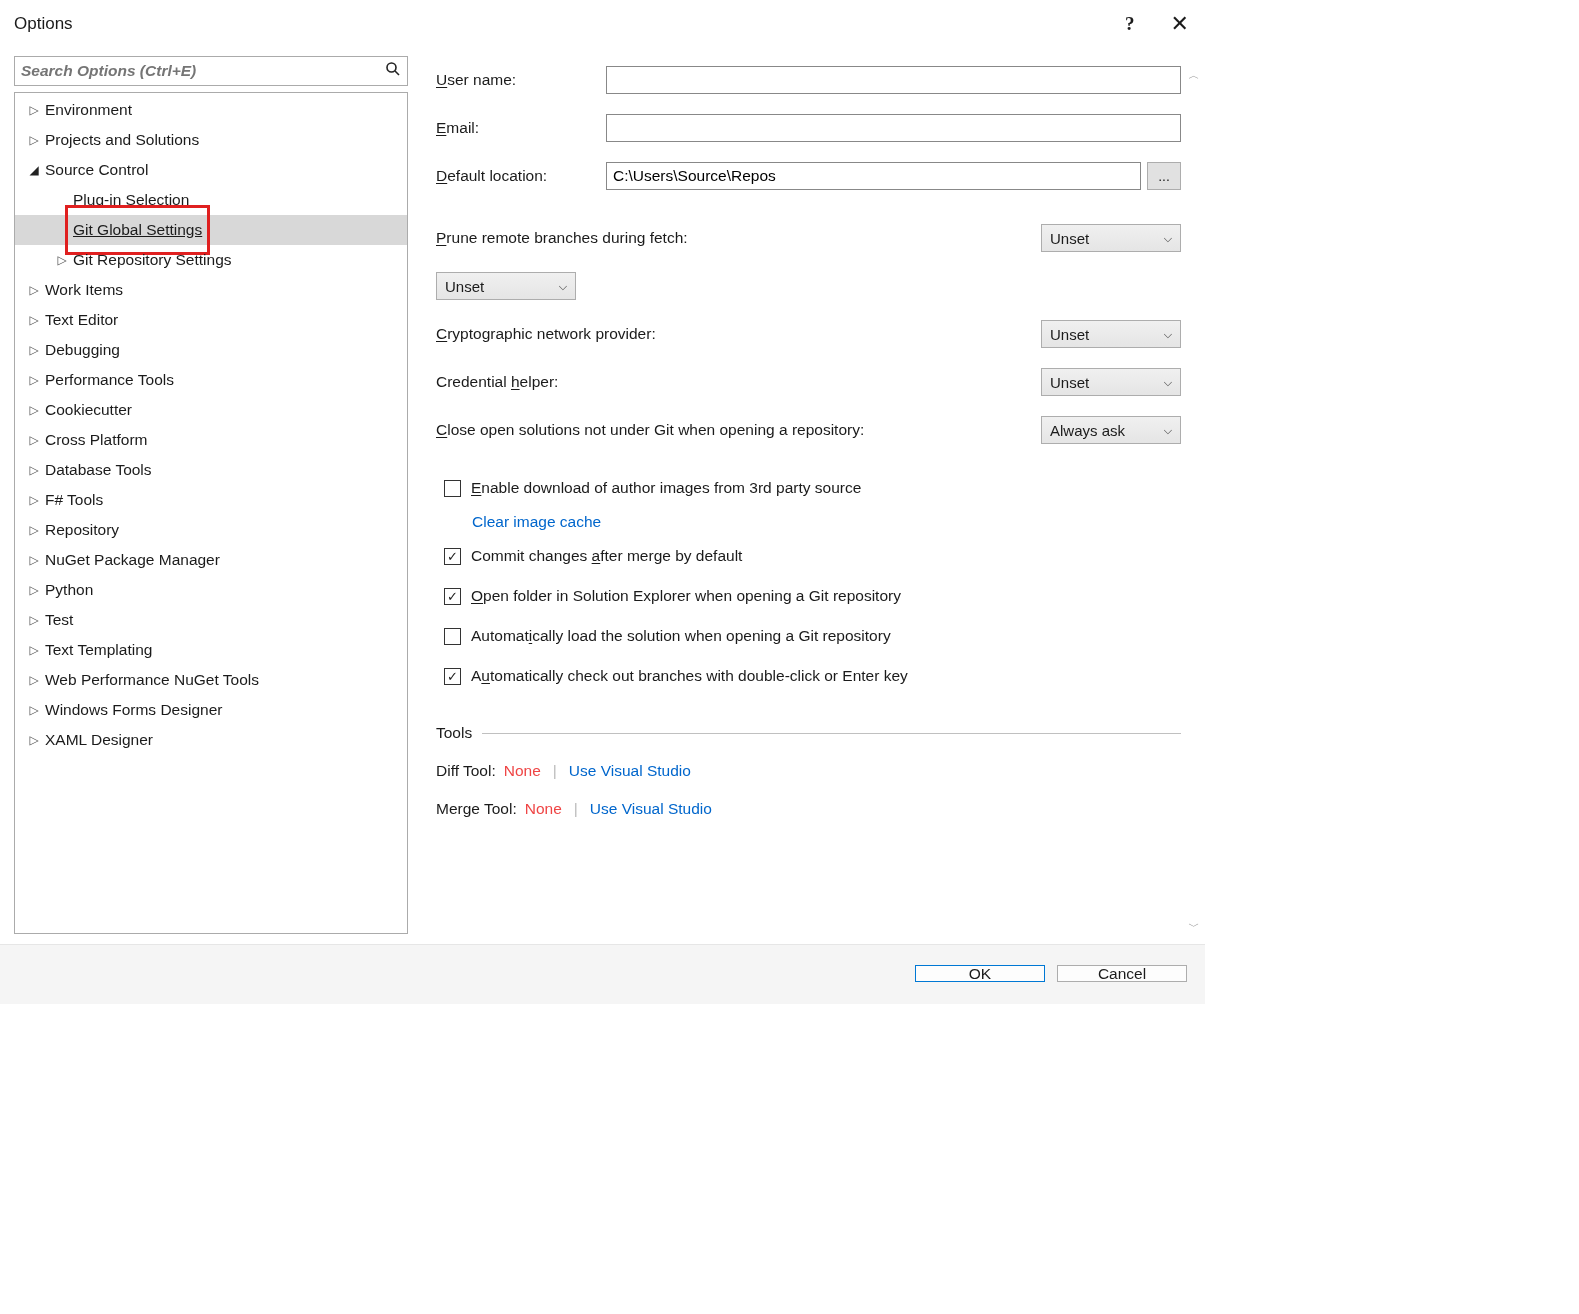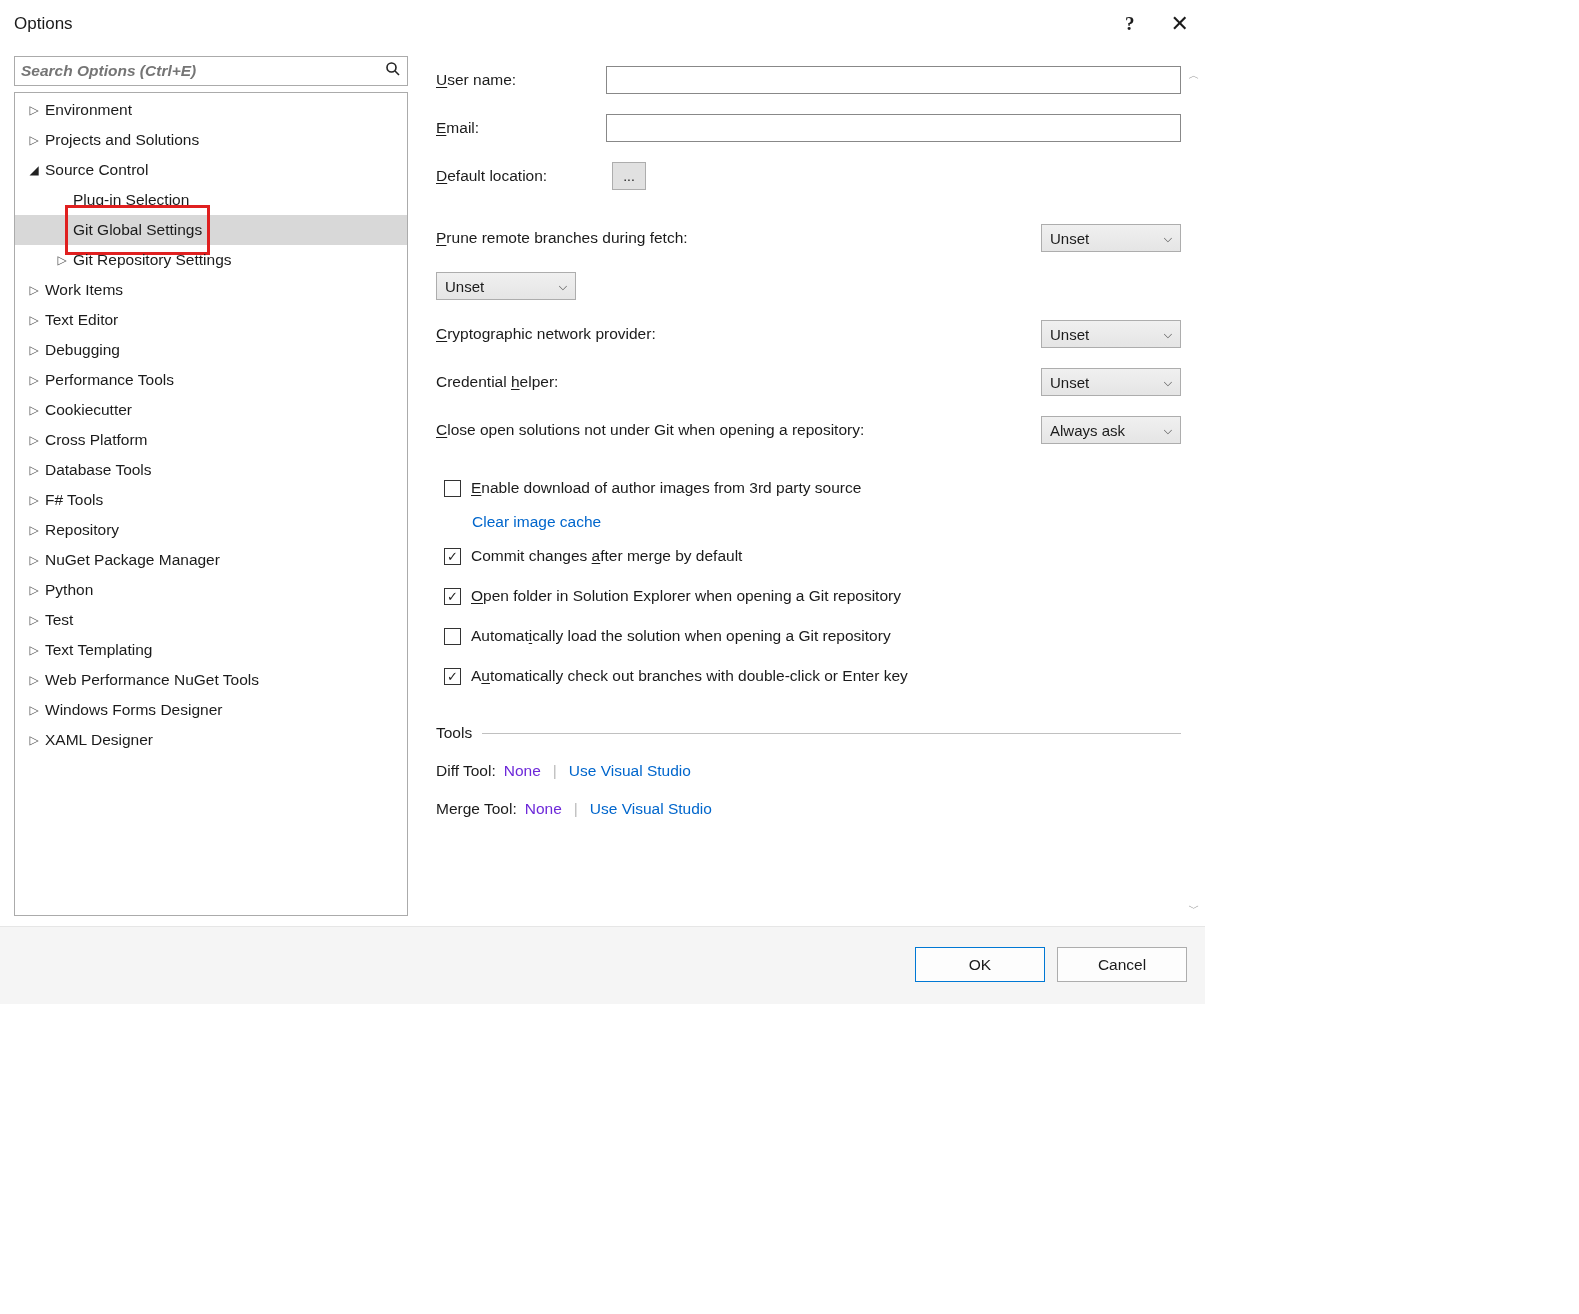--- a/index.html
+++ b/index.html
@@ -96,20 +96,21 @@
   .tree-arrow.open { color: #222; }
   .tree-label { padding-left: 2px; }
   .tree-item.selected {
     background: #d8d8d8;
   }
   .tree-item.selected .tree-label {
     outline: 3px solid #e02020;
     outline-offset: 1px;
     padding: 12px 4px;
     margin-left: -2px;
+    text-decoration: underline;
   }
   .right {
     flex: 1;
     padding-right: 10px;
     position: relative;
   }
   .form-row {
     display: flex;
     align-items: center;
     height: 48px;
@@ -188,34 +189,34 @@
     flex: 1;
     height: 1px;
     background: #c0c0c0;
   }
   .tool-row {
     display: flex;
     align-items: center;
     height: 38px;
     gap: 8px;
   }
-  .tool-row .muted { color: #6d28d9; text-align: center; }
+  .tool-row .muted { color: #ef4444; text-align: center; }
   .tool-row .sep { color: #bbb; padding: 0 4px; }
   .footer {
     display: flex;
     justify-content: flex-end;
     gap: 12px;
     padding: 20px 18px 22px 0;
     background: #f5f5f5;
     border-top: 1px solid #e6e6e6;
     margin-top: 10px;
   }
   .btn {
     width: 130px;
-    height: 35px;
+    height: 17px;
     border: 1px solid #adadad;
     background: #fdfdfd;
     display: inline-flex;
     align-items: center;
     justify-content: center;
     font-size: 15.5px;
     cursor: pointer;
   }
   .btn.primary {
     border: 1.5px solid #0078d4;
@@ -370,20 +371,21 @@
         <div class="label">
           <span class="underline-first">E</span><span>mail:</span>
         </div>
         <input type="text" value="" style="">
       </div>
 
       <div class="form-row">
         <div class="label">
           <span class="underline-first">D</span><span>efault location:</span>
         </div>
+        <input type="text" value="C:\Users\Source\Repos" style="">
         <span class="browse-btn">...</span>
       </div>
 
       <div style="height:14px"></div>
       <div id="settings-rows">
           <div class="setting-row">
             <div class="label"><span class="underline-first">P</span>rune remote branches during fetch:</div>
             <div class="select-box">
               <span>Unset</span>
               <span class="chev">⌵</span>

